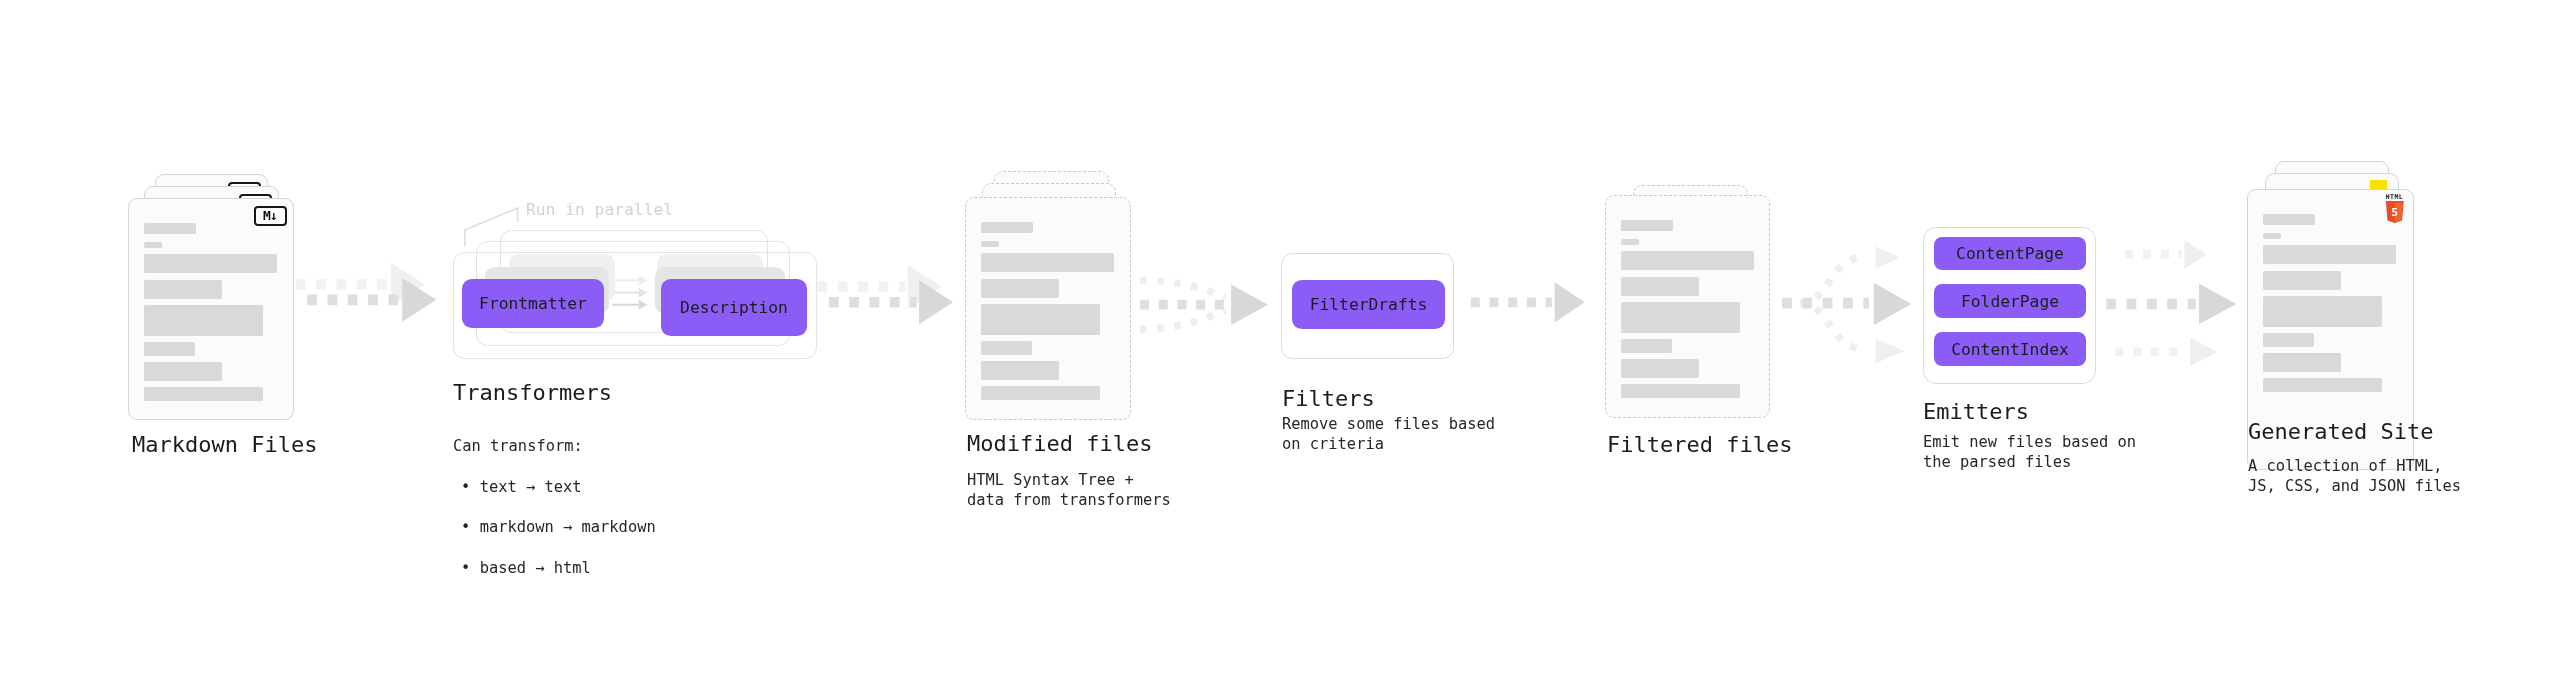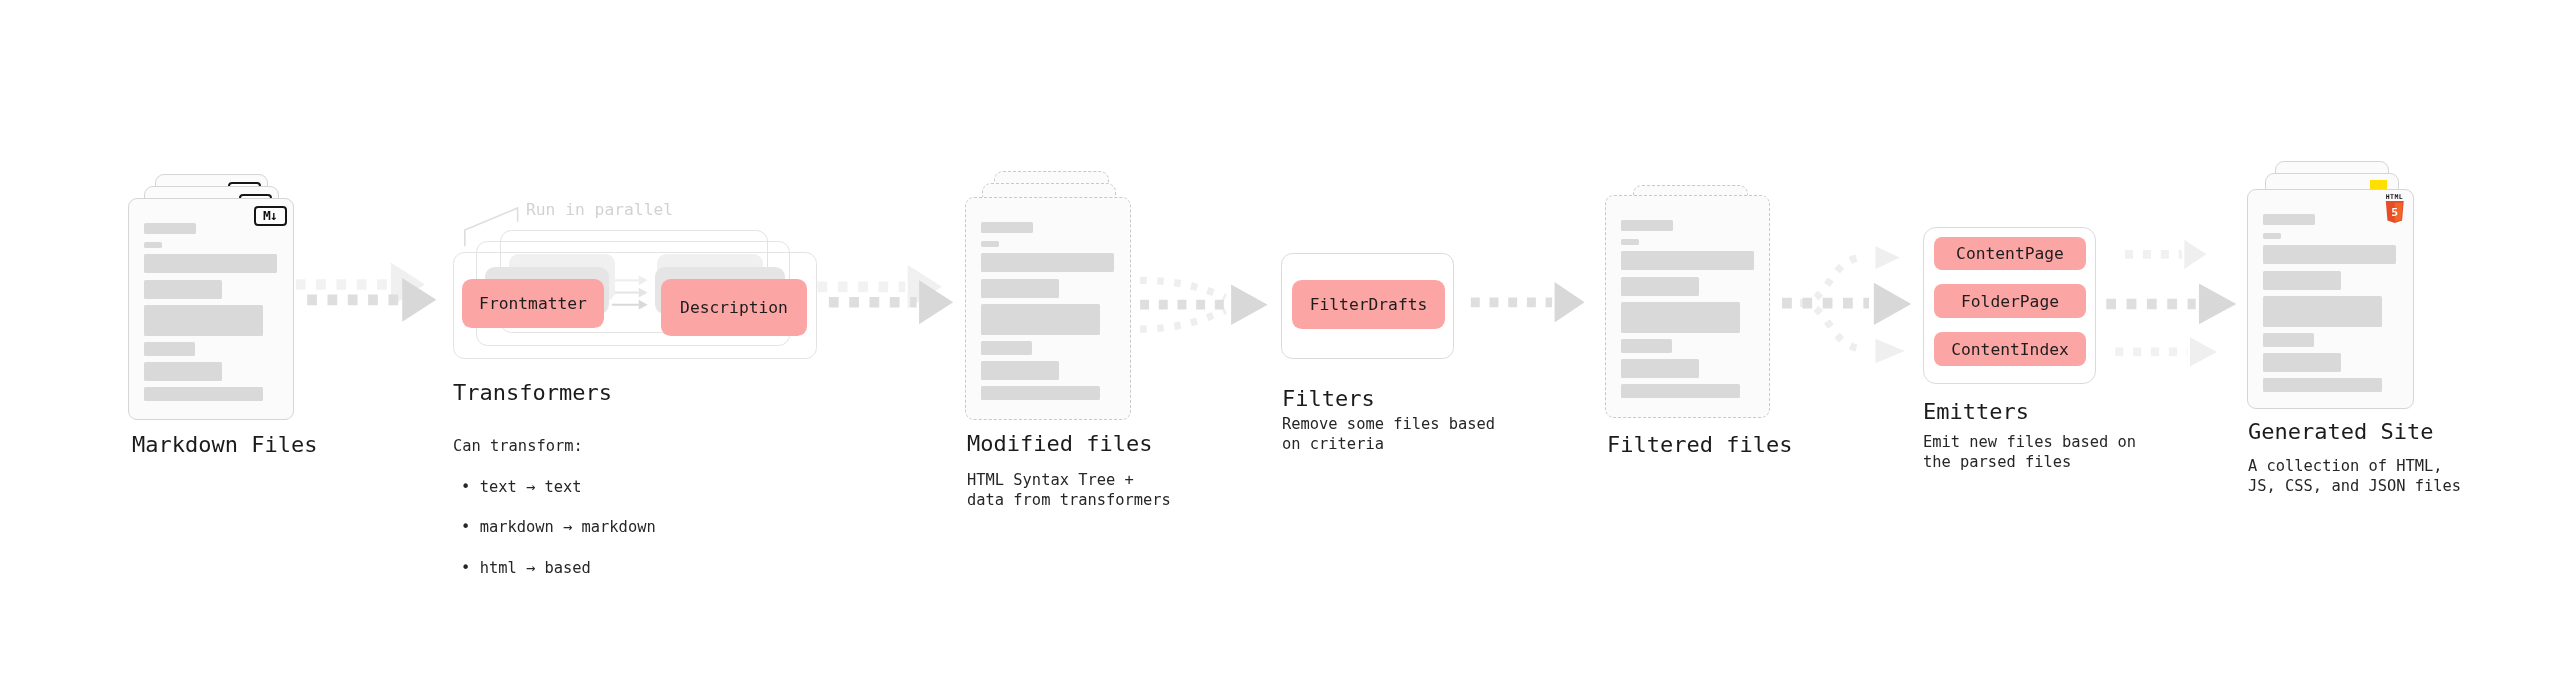--- a/index.html
+++ b/index.html
@@ -20,21 +20,21 @@
   
   .h5-badge{position:absolute;top:4.1px;right:8.1px;width:21px;text-align:center;}
   .h5-word{font-size:6.5px;font-weight:bold;color:#111;letter-spacing:0.4px;line-height:6.5px;}
   .css-badge{position:absolute;top:20px;right:9.8px;font-size:7.3px;font-weight:normal;color:#111;
     border-bottom:2.4px solid #2c63e8;padding:0 0.8px 0.8px 0.8px;line-height:7.3px;}
   .js-badge{position:absolute;top:5.7px;right:11.4px;width:17px;height:9.8px;background:#ffdf00;}
 
   
   .obox{position:absolute;border:1.6px solid #e3e3e3;border-radius:11.4px;box-sizing:border-box;background:transparent;}
   .fbox{position:absolute;border:1.6px solid #dbdbdb;border-radius:11.4px;box-sizing:border-box;background:transparent;}
-  .pill{position:absolute;background:#fca5a5;border-radius:9.8px;color:#1d1d1d;font-size:16.3px;
+  .pill{position:absolute;background:#8b5cf6;border-radius:9.8px;color:#1d1d1d;font-size:16.3px;
     display:flex;align-items:center;justify-content:center;box-sizing:border-box;white-space:pre;}
   .pill.g1{background:#e5e5e5;}
   .pill.g2{background:#f0f0f0;}
 
   
   .sec-label{position:absolute;font-size:22px;line-height:26px;color:#1b1b1b;white-space:pre;}
   .sec-desc{position:absolute;font-size:15.4px;line-height:20.3px;color:#262626;white-space:pre-line;}
   .note{position:absolute;font-size:16.3px;color:#d2d2d2;white-space:pre;}
   .bullet-line{white-space:pre;}
 
@@ -138,21 +138,21 @@
 
     <div class="pill g2" style="left:657px;top:254px;width:106px;height:47px;"></div>
     <div class="pill g1" style="left:655px;top:267px;width:130px;height:47px;"></div>
     <div class="pill" style="left:661px;top:279px;width:146px;height:57px;">Description</div>
 
     <div class="sec-label" style="left:453px;top:380px;">Transformers</div>
     <div class="sec-desc" style="left:453px;top:416px;">
       <div>Can transform:</div>
       <div class="bullet-line" style="padding-left:8.1px;">• text → text</div>
       <div class="bullet-line" style="padding-left:8.1px;">• markdown → markdown</div>
-      <div class="bullet-line" style="padding-left:8.1px;">• html → based</div>
+      <div class="bullet-line" style="padding-left:8.1px;">• based → html</div>
     </div>
   </div>
 
   <div>
     <div class="card dashed" style="left:994px;top:171px;width:115px;height:219px;"></div>
     <div class="card dashed" style="left:982px;top:183px;width:134px;height:219px;"></div>
     <div class="card dashed" style="left:965px;top:197px;width:166px;height:223px;">
       <div class="bars">
           <div class="bar" style="width: 52px; height: 10.6px; margin-top: 0px;"></div>
           <div class="bar" style="width: 18px; height: 5.7px; margin-top: 8.1px;"></div>
@@ -204,21 +204,21 @@
 the parsed files</div>
   </div>
 
   <div>
     <div class="card" style="left:2275px;top:161px;width:114px;height:219px;">
       <div class="css-badge">CSS</div>
     </div>
     <div class="card" style="left:2265px;top:173px;width:134px;height:219px;">
       <div class="js-badge"></div>
     </div>
-    <div class="card" style="left:2247px;top:189px;width:167px;height:220px;">
+    <div class="card" style="left:2247px;top:189px;width:167px;height:281px;">
       <div class="h5-badge">
         <div class="h5-word">HTML</div>
         <svg width="19.5" height="22" viewBox="0 0 24 27">
           <polygon points="1,0 23,0 21,24 12,27 3,24" fill="#e44d26"></polygon>
           <polygon points="12,2 21.5,2 20.2,23 12,25.6" fill="#f16529"></polygon>
           <text x="12" y="19" font-size="14" font-weight="bold" fill="#ffffff" text-anchor="middle" font-family="DejaVu Sans Mono, monospace">5</text>
         </svg>
       </div>
       <div class="bars">
           <div class="bar" style="width: 52px; height: 10.6px; margin-top: 0px;"></div>

